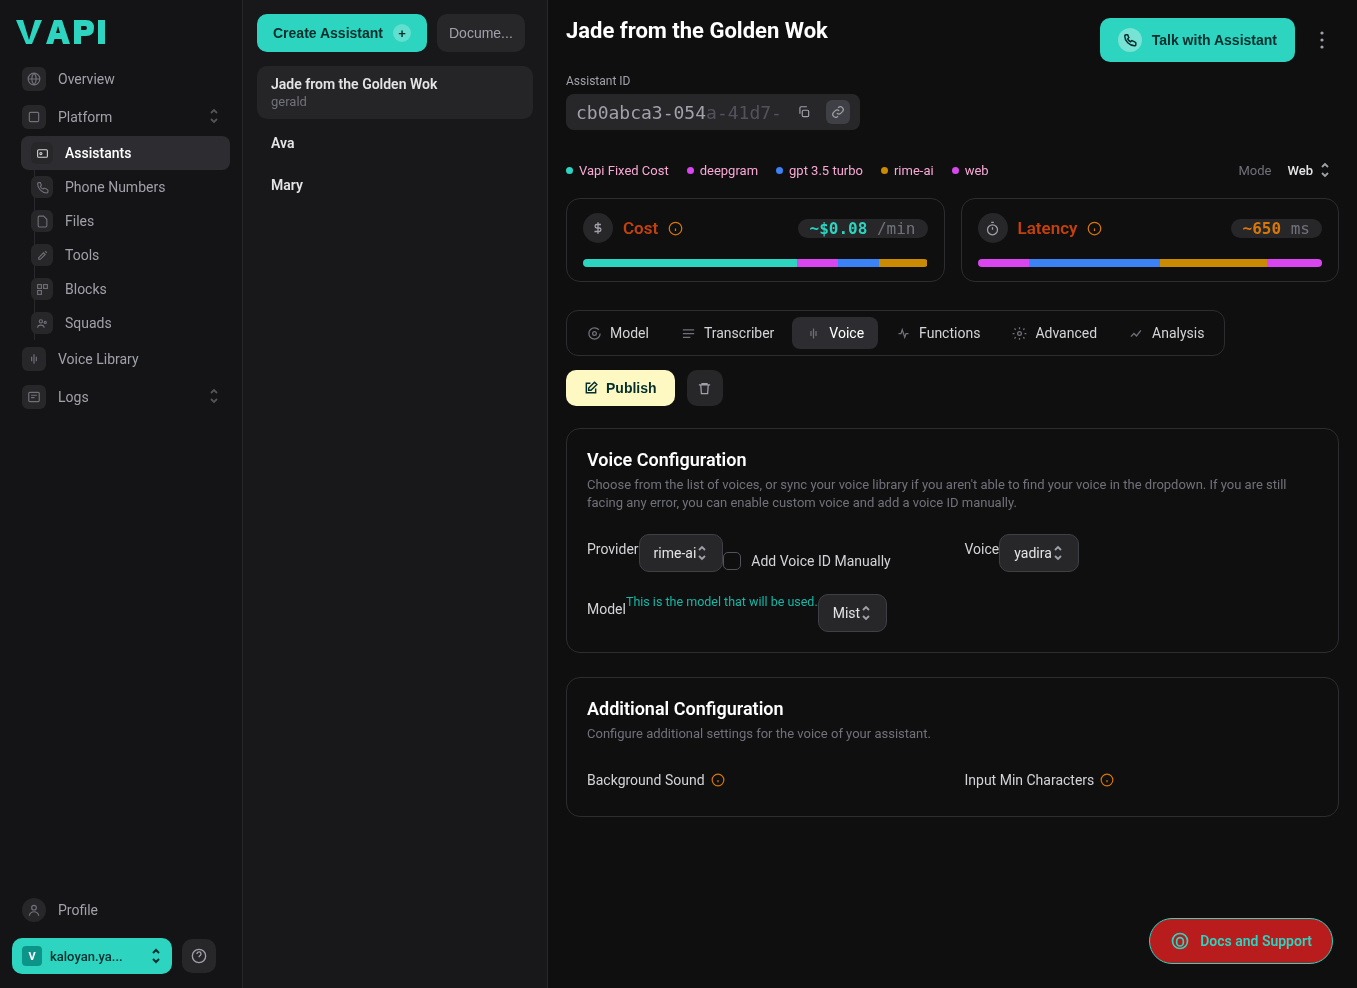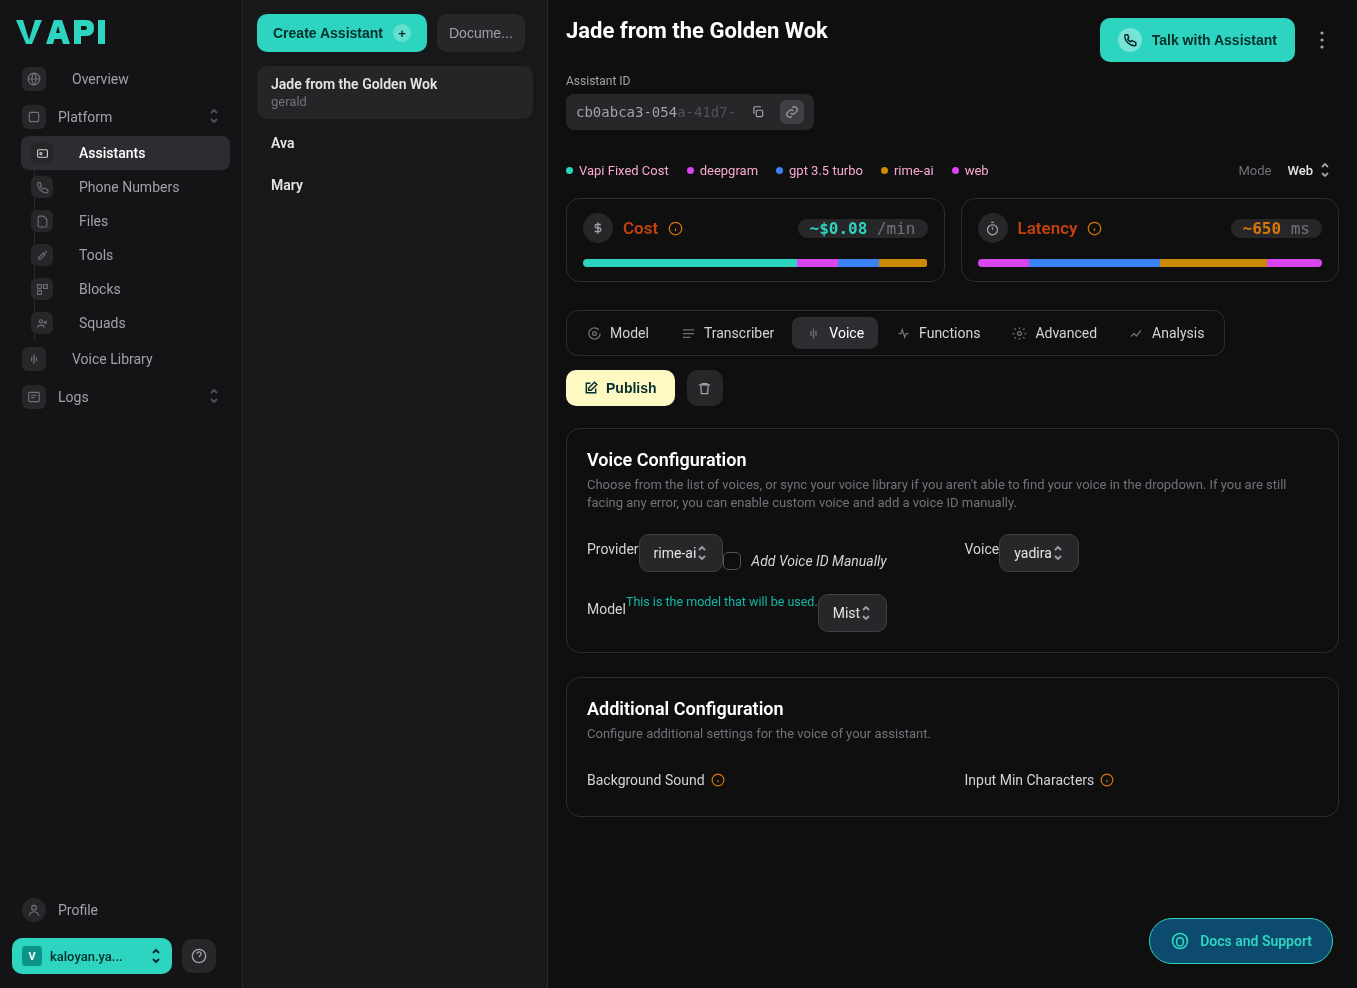--- a/index.html
+++ b/index.html
@@ -20,21 +20,21 @@
       flex-direction: column;
       padding: 14px 12px;
       flex-shrink: 0;
     }
     .logo { margin-bottom: 12px; padding: 4px; }
     .logo svg { display: block; }
     .nav { flex: 1; }
     .nav-item {
       display: flex;
       align-items: center;
-      gap: 26px;
+      gap: 12px;
       padding: 7px 10px;
       color: #a1a1aa;
       font-size: 14px;
       cursor: pointer;
       border-radius: 8px;
     }
     .nav-item.has-expand { justify-content: space-between; }
     .nav-item-left { display: flex; align-items: center; gap: 12px; }
     .nav-icon {
       width: 24px; height: 24px;
@@ -123,21 +123,21 @@
       display: flex; align-items: center; justify-content: center;
     }
     .kebab {
       width: 34px; height: 38px; border-radius: 10px; background: transparent;
       display: flex; align-items: center; justify-content: center; cursor: pointer; color: #a1a1aa;
     }
     .meta-label { font-size: 12px; color: #a1a1aa; margin-bottom: 6px; }
     .id-row { display: flex; gap: 8px; align-items: center; margin-bottom: 28px; }
     .id-pill {
       background: #27272a; padding: 6px 10px; border-radius: 8px;
-      font-family: ui-monospace, monospace; font-size: 14px; color: #71717a;
+      font-family: ui-monospace, monospace; font-size: 18px; color: #71717a;
       display: flex; gap: 10px; align-items: center;
     }
     .id-text { color: #a1a1aa; }
     .id-text .dim { color: #52525b; }
     .icon-btn { width: 24px; height: 24px; display: flex; align-items: center; justify-content: center; cursor: pointer; color: #a1a1aa; border-radius: 6px; }
     .icon-btn.boxed { background: #3f3f46; }
 
     .legend-row {
       display: flex; align-items: center; justify-content: space-between;
       margin-bottom: 16px;
@@ -203,28 +203,28 @@
     .form-row { display: flex; gap: 24px; margin-top: 22px; }
     .form-col { flex: 1; display: flex; flex-direction: row; }
     .form-label { font-size: 14px; color: #d4d4d8; margin-bottom: 8px; display: flex; gap: 6px; align-items: center; }
     .form-sublabel { font-size: 12.5px; color: #14b8a6; margin-bottom: 8px; }
     .select {
       background: #27272a; border: 1px solid #3f3f46;
       color: #e4e4e7; padding: 10px 14px; border-radius: 10px;
       font-size: 14px; display: flex; justify-content: space-between; align-items: center;
       cursor: pointer;
     }
-    .checkbox-row { display: flex; gap: 10px; align-items: center; margin-top: 16px; font-size: 14px; color: #d4d4d8; font-style: italic; }
+    .checkbox-row { display: flex; gap: 10px; align-items: center; margin-top: 16px; font-size: 14px; color: #d4d4d8; }
     .checkbox {
       width: 18px; height: 18px; border: 1.5px solid #52525b; border-radius: 5px; cursor: pointer;
     }
 
     .docs-support {
       position: fixed; right: 24px; bottom: 24px;
-      background: #0c4a6e; border: 1px solid #2dd4bf;
+      background: #b91c1c; border: 1px solid #2dd4bf;
       color: #2dd4bf; font-weight: 600;
       padding: 12px 20px; border-radius: 24px;
       display: flex; gap: 10px; align-items: center; cursor: pointer;
       font-size: 14px;
     }
     .plus-circle {
       width: 18px; height: 18px; border-radius: 50%; background: rgba(255,255,255,0.25);
       display: flex; align-items: center; justify-content: center; font-size: 13px;
     }
   </style>

